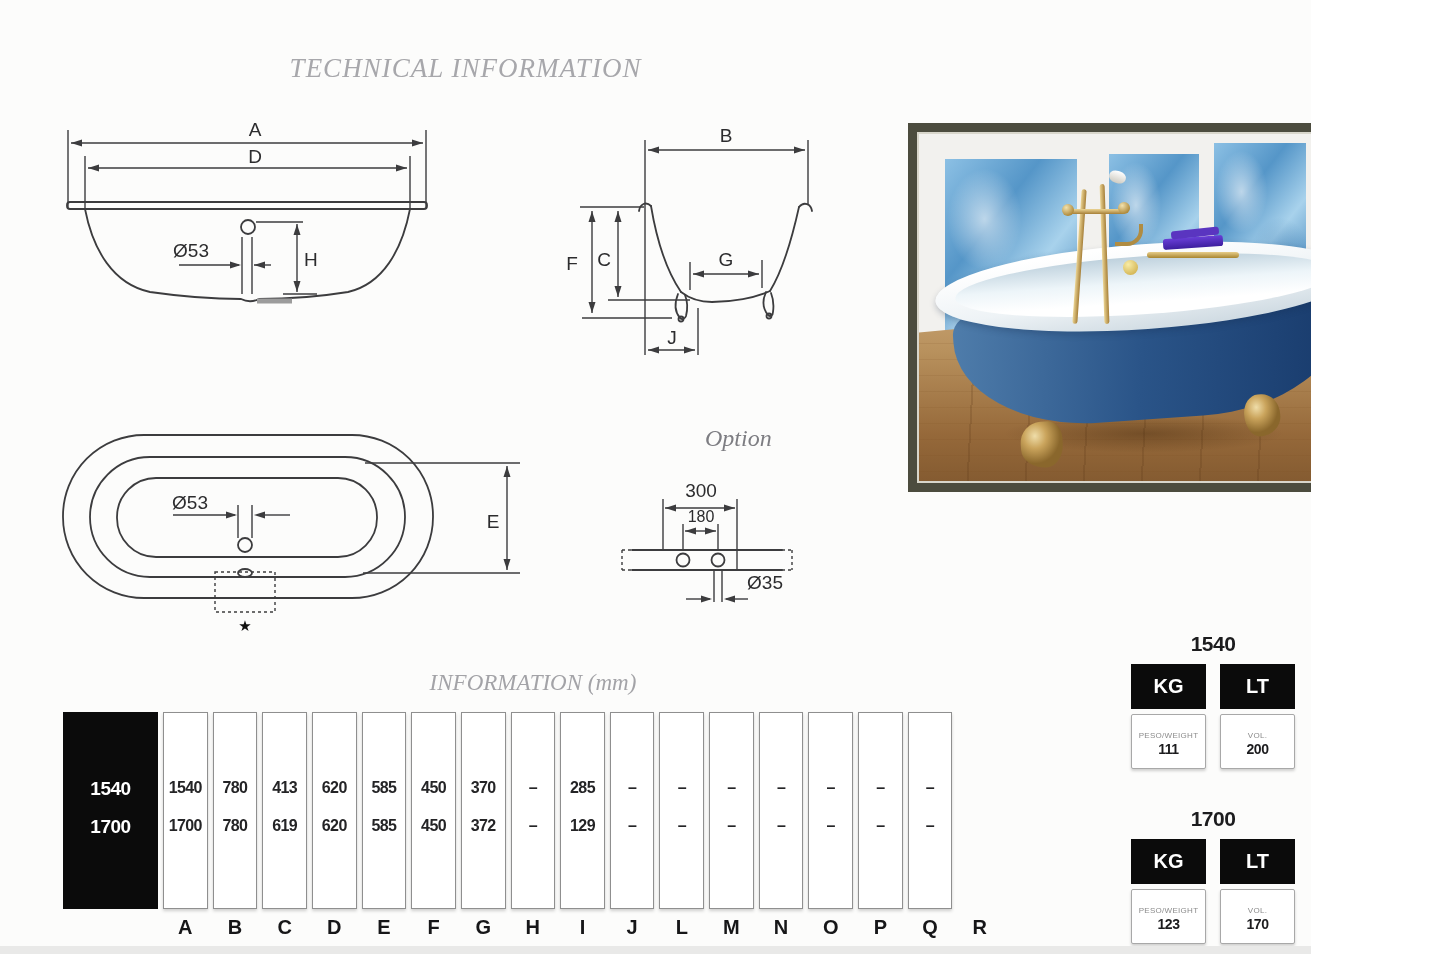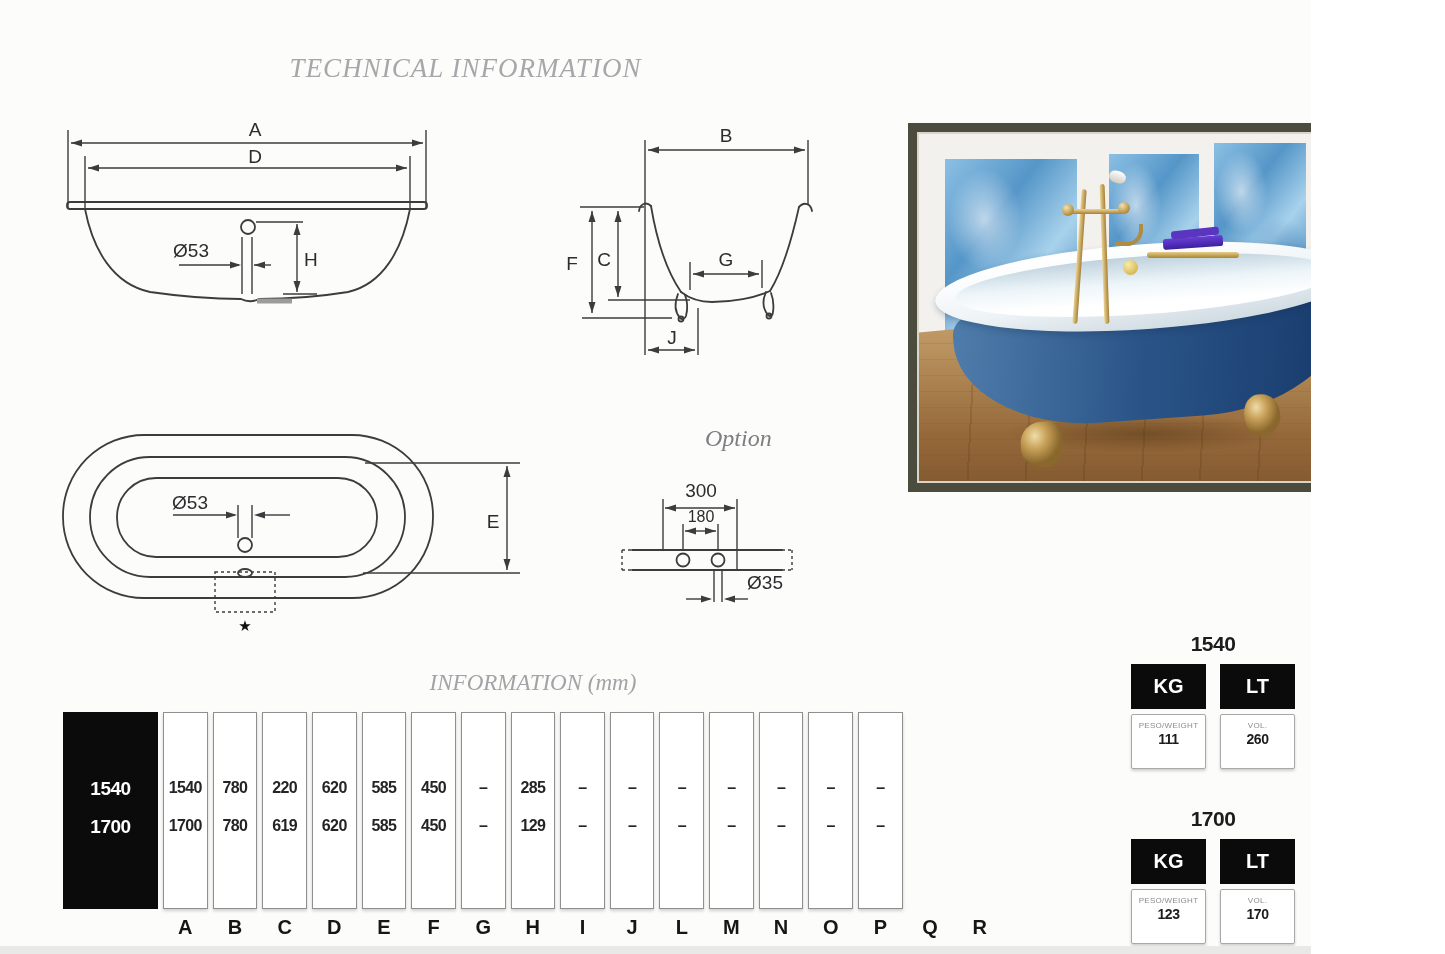--- a/index.html
+++ b/index.html
@@ -103,21 +103,21 @@
   
   .spec-card { position:absolute; left:1131px; width:164px; }
   .sc1 { top:632px; } .sc2 { top:807px; }
   .spec-title { text-align:center; font-weight:bold; font-size:21px; letter-spacing:-0.5px; margin-bottom:8px; }
   .spec-row { display:flex; gap:10px; justify-content:space-between; }
   .unit-box { width:75px; height:45px; background:#0b0b0b; color:#ffffff; font-weight:bold; font-size:20px;
     display:flex; align-items:center; justify-content:center; }
   .val-row { margin-top:5px; }
   .value-box { width:73px; height:53px; background:#ffffff; border:1px solid #a8a8a8; border-radius:2px;
     text-align:center; box-shadow:0 2px 3px rgba(0,0,0,.18); }
-  .value-caption { font-size:8px; color:#8b8b8b; margin-top:6px; letter-spacing:.3px; }
+  .value-caption { font-size:8px; color:#8b8b8b; margin-top:16px; letter-spacing:.3px; }
   .value-num { font-size:14px; font-weight:bold; margin-top:1px; letter-spacing:-0.5px; }
 
   .bottom-strip { position:absolute; left:0; right:0; bottom:0; height:8px; background:#e9e9e8; }
 </style>
 </head>
 <body>
 
 <div class="page">
 
   <div class="main-title">TECHNICAL INFORMATION</div>
@@ -306,34 +306,38 @@
     </div>
     <div class="dim-col">
       <span class="cell r1">1540</span>
       <span class="cell r2">1700</span>
     </div>
     <div class="dim-col">
       <span class="cell r1">780</span>
       <span class="cell r2">780</span>
     </div>
     <div class="dim-col">
-      <span class="cell r1">220</span>
+      <span class="cell r1">413</span>
       <span class="cell r2">619</span>
     </div>
     <div class="dim-col">
       <span class="cell r1">620</span>
       <span class="cell r2">620</span>
     </div>
     <div class="dim-col">
       <span class="cell r1">585</span>
       <span class="cell r2">585</span>
     </div>
     <div class="dim-col">
       <span class="cell r1">450</span>
       <span class="cell r2">450</span>
+    </div>
+    <div class="dim-col">
+      <span class="cell r1">370</span>
+      <span class="cell r2">372</span>
     </div>
     <div class="dim-col">
       <span class="cell r1">–</span>
       <span class="cell r2">–</span>
     </div>
     <div class="dim-col">
       <span class="cell r1">285</span>
       <span class="cell r2">129</span>
     </div>
     <div class="dim-col">
@@ -393,21 +397,21 @@
       <div class="unit-box">KG</div>
       <div class="unit-box">LT</div>
     </div>
     <div class="spec-row val-row">
       <div class="value-box">
         <div class="value-caption">PESO/WEIGHT</div>
         <div class="value-num">111</div>
       </div>
       <div class="value-box">
         <div class="value-caption">VOL.</div>
-        <div class="value-num">260</div>
+        <div class="value-num">200</div>
       </div>
     </div>
   </div>
 
   <div class="spec-card sc2">
     <div class="spec-title">1700</div>
     <div class="spec-row">
       <div class="unit-box">KG</div>
       <div class="unit-box">LT</div>
     </div>

